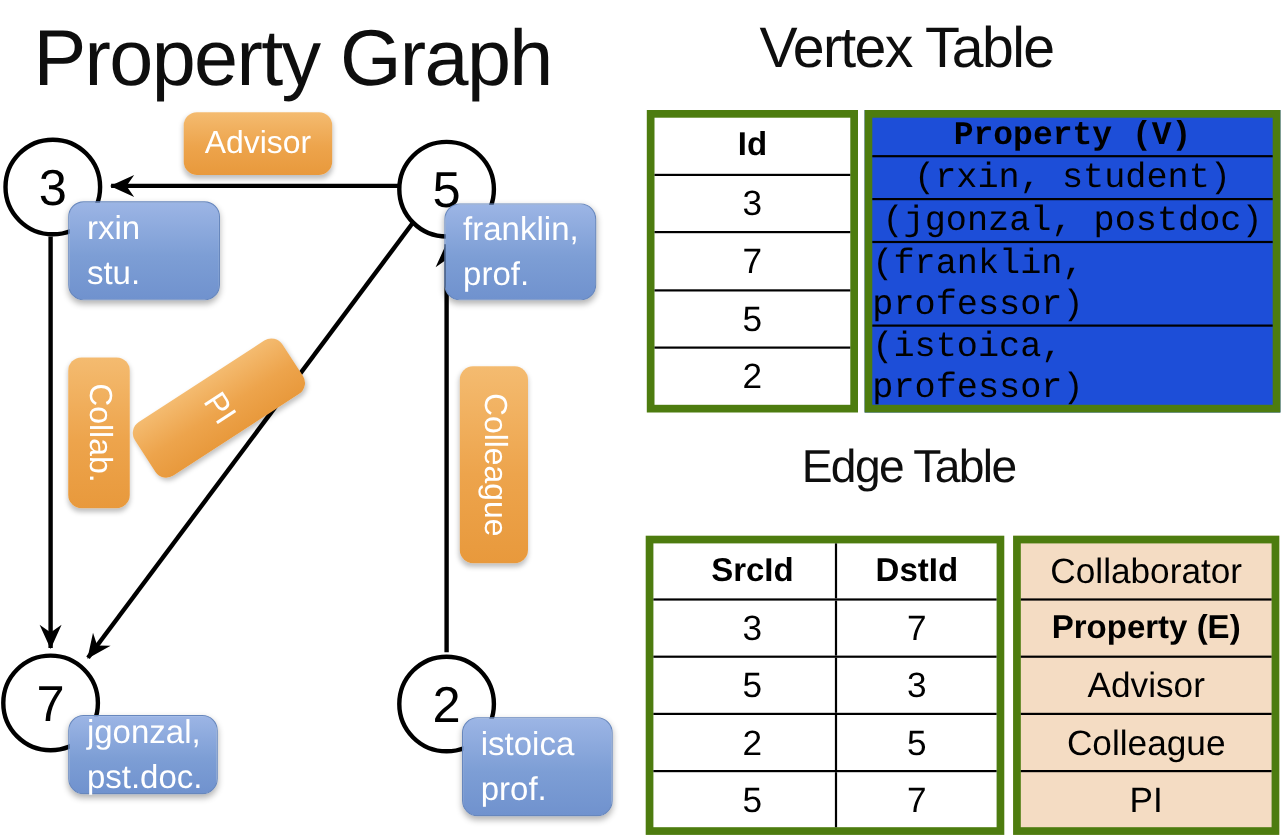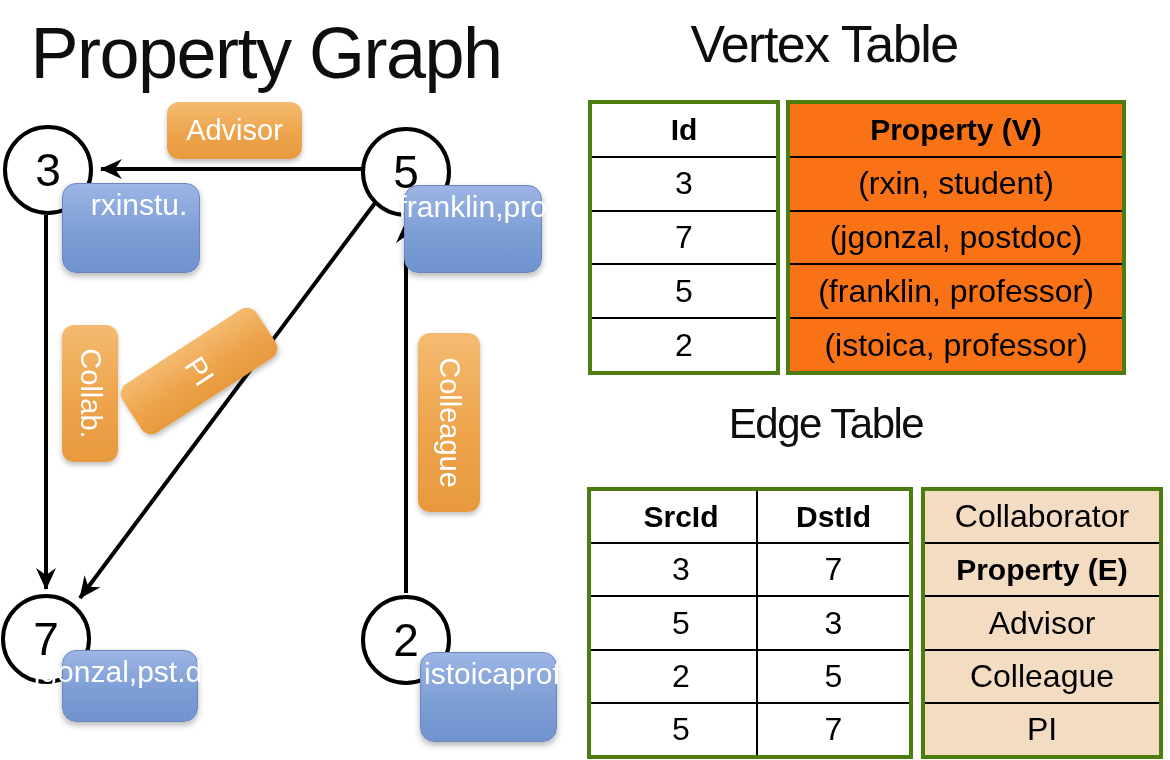--- a/index.html
+++ b/index.html
@@ -22,21 +22,21 @@
   }
   .node-3 { left:3px;   top:125px; }
   .node-5 { left:361px; top:127px; }
   .node-7 { left:1px;   top:594px; }
   .node-2 { left:361px; top:595px; }
 
   .vbox {
     position:absolute; box-sizing:border-box; border-radius:14px;
     background:linear-gradient(180deg,#9cb5e5 0%, #7d9ed5 55%, #7092ce 100%);
     border:1px solid #6787bd; color:#ffffff; font-size:30px; font-weight:300;
-    line-height:1.38; padding-left:16px; display:flex; flex-direction:row;
+    line-height:1.38; padding-left:16px; display:flex; flex-direction:column;
     justify-content:center; box-shadow:0 3px 6px rgba(0,0,0,0.30);
   }
   .vbox-rxin     { left:62px;  top:183px; width:138px; height:90px; }
   .vbox-franklin { left:404px; top:185px; width:138px; height:88px; }
   .vbox-jgonzal  { left:62px;  top:650px; width:136px; height:72px; }
   .vbox-istoica  { left:420px; top:652px; width:137px; height:90px; }
 
   .elabel {
     position:absolute; border-radius:12px;
     background:linear-gradient(180deg,#f4bb70 0%, #eda44c 55%, #e8993c 100%);
@@ -45,34 +45,34 @@
     box-shadow:0 3px 5px rgba(0,0,0,0.25); white-space:nowrap;
   }
   .elabel-advisor   { left:167px; top:102px; width:135px; height:57px; }
   .elabel-collab    { left:62px;  top:325px; width:56px;  height:137px; }
   .elabel-colleague { left:418px; top:333px; width:62px;  height:179px; }
   .elabel-pi        { left:119px; top:342px; width:160px; height:58px;
                       transform:rotate(-33deg); }
   .vtext { transform:rotate(90deg); white-space:nowrap; }
 
   .subtable {
-    position:absolute; box-sizing:border-box; border:4px solid #4d7c0f;
+    position:absolute; box-sizing:border-box; border:7px solid #4d7c0f;
     background:#fff; display:flex; flex-direction:column;
   }
   .subtable .row { flex:1; border-top:2px solid #000; display:flex; }
   .subtable .row:first-child { border-top:none; }
   .cell {
     flex:1; display:flex; align-items:center; justify-content:center;
     font-size:32px; font-weight:300;
   }
   .cell.hdr { font-size:30px; font-weight:bold; }
   .cell.sep { border-left:2px solid #000;margin-left:12px; }
 
   .vt-id   { left:588px; top:100px; width:192px; height:275px; }
-  .vt-prop { left:786px; top:100px; width:340px; height:275px; background:#f97316; }
+  .vt-prop { left:786px; top:100px; width:378px; height:275px; background:#1d4ed8;font-family:Liberation Mono, monospace; }
   .et-left { left:587px; top:487px; width:326px; height:272px; }
   .et-left .cell:first-child { flex:0 0 126px;padding-left:27px; }
   .et-prop { left:921px; top:487px; width:242px; height:272px; background:#f4dcc3; }
 </style>
 </head>
 <body>
 
 <div class="canvas">
 
   <div class="title title-graph">Property Graph</div>

